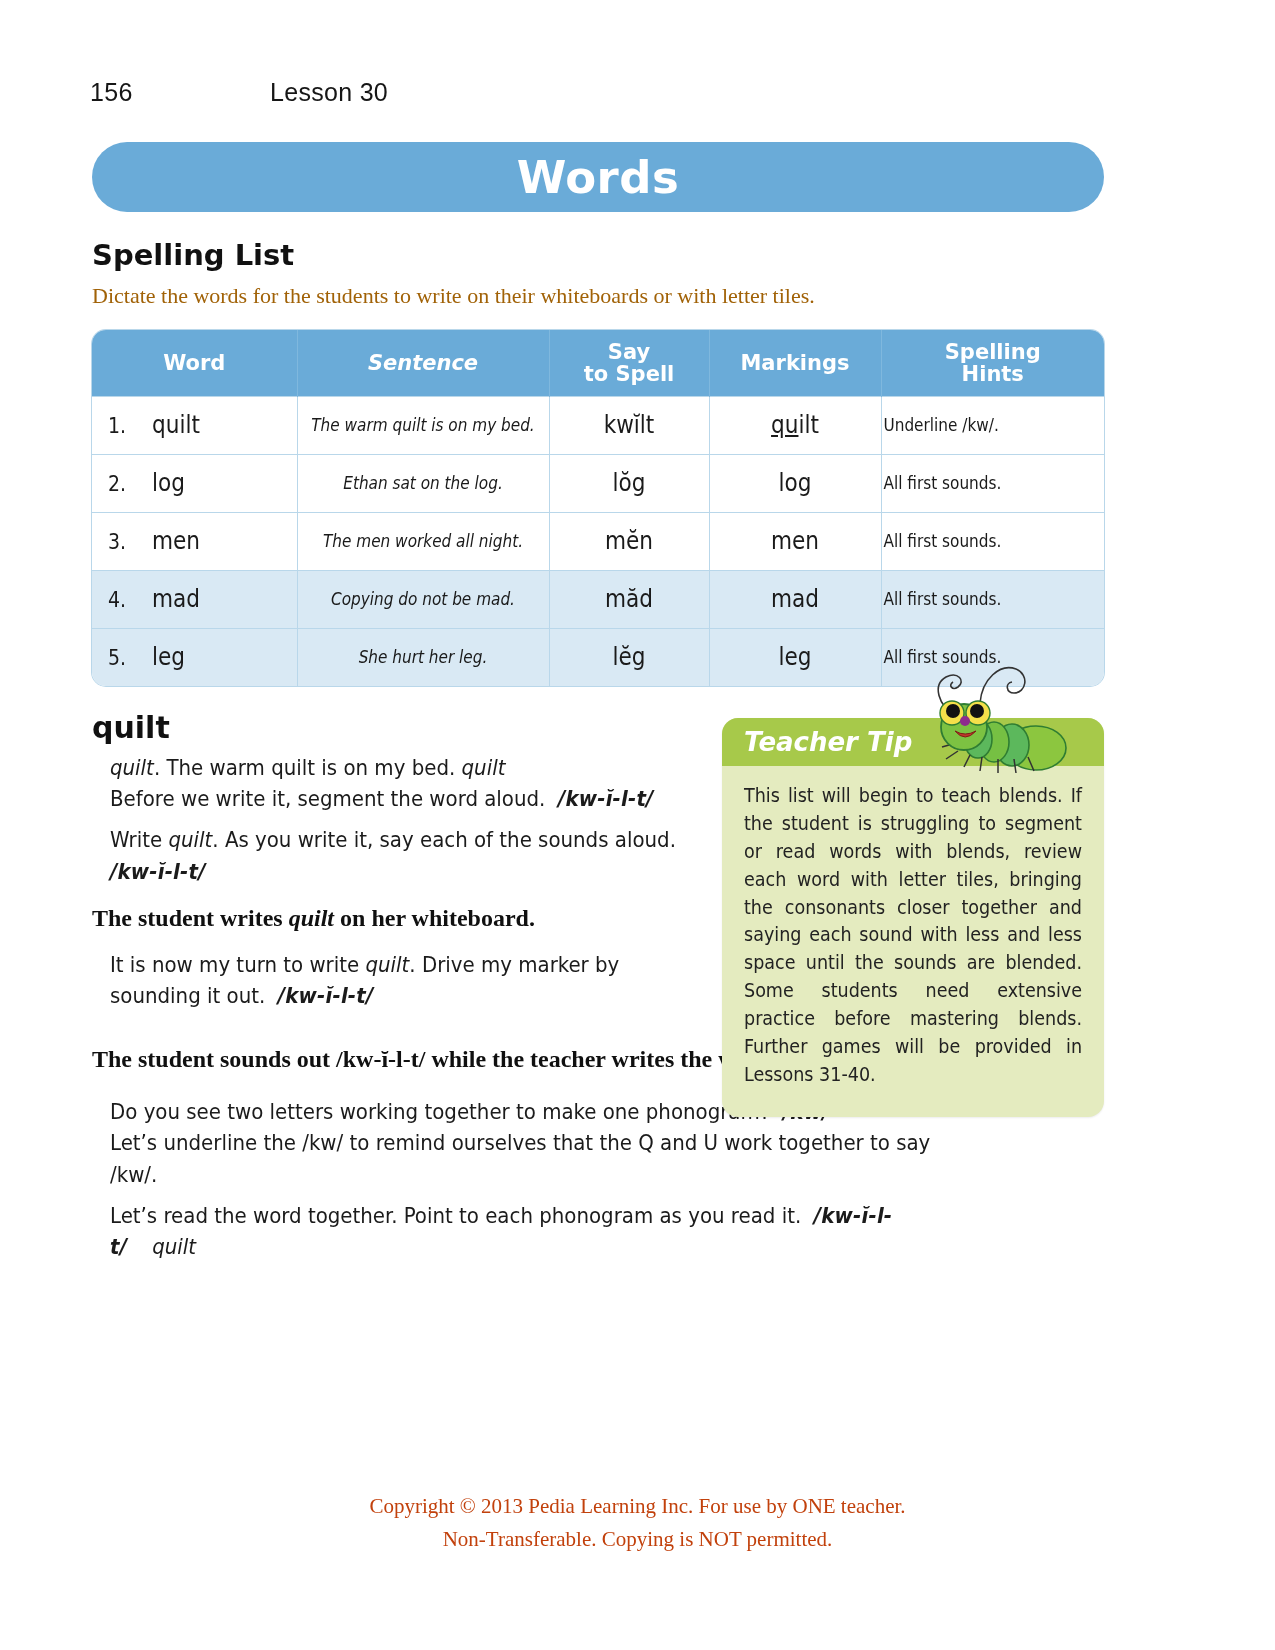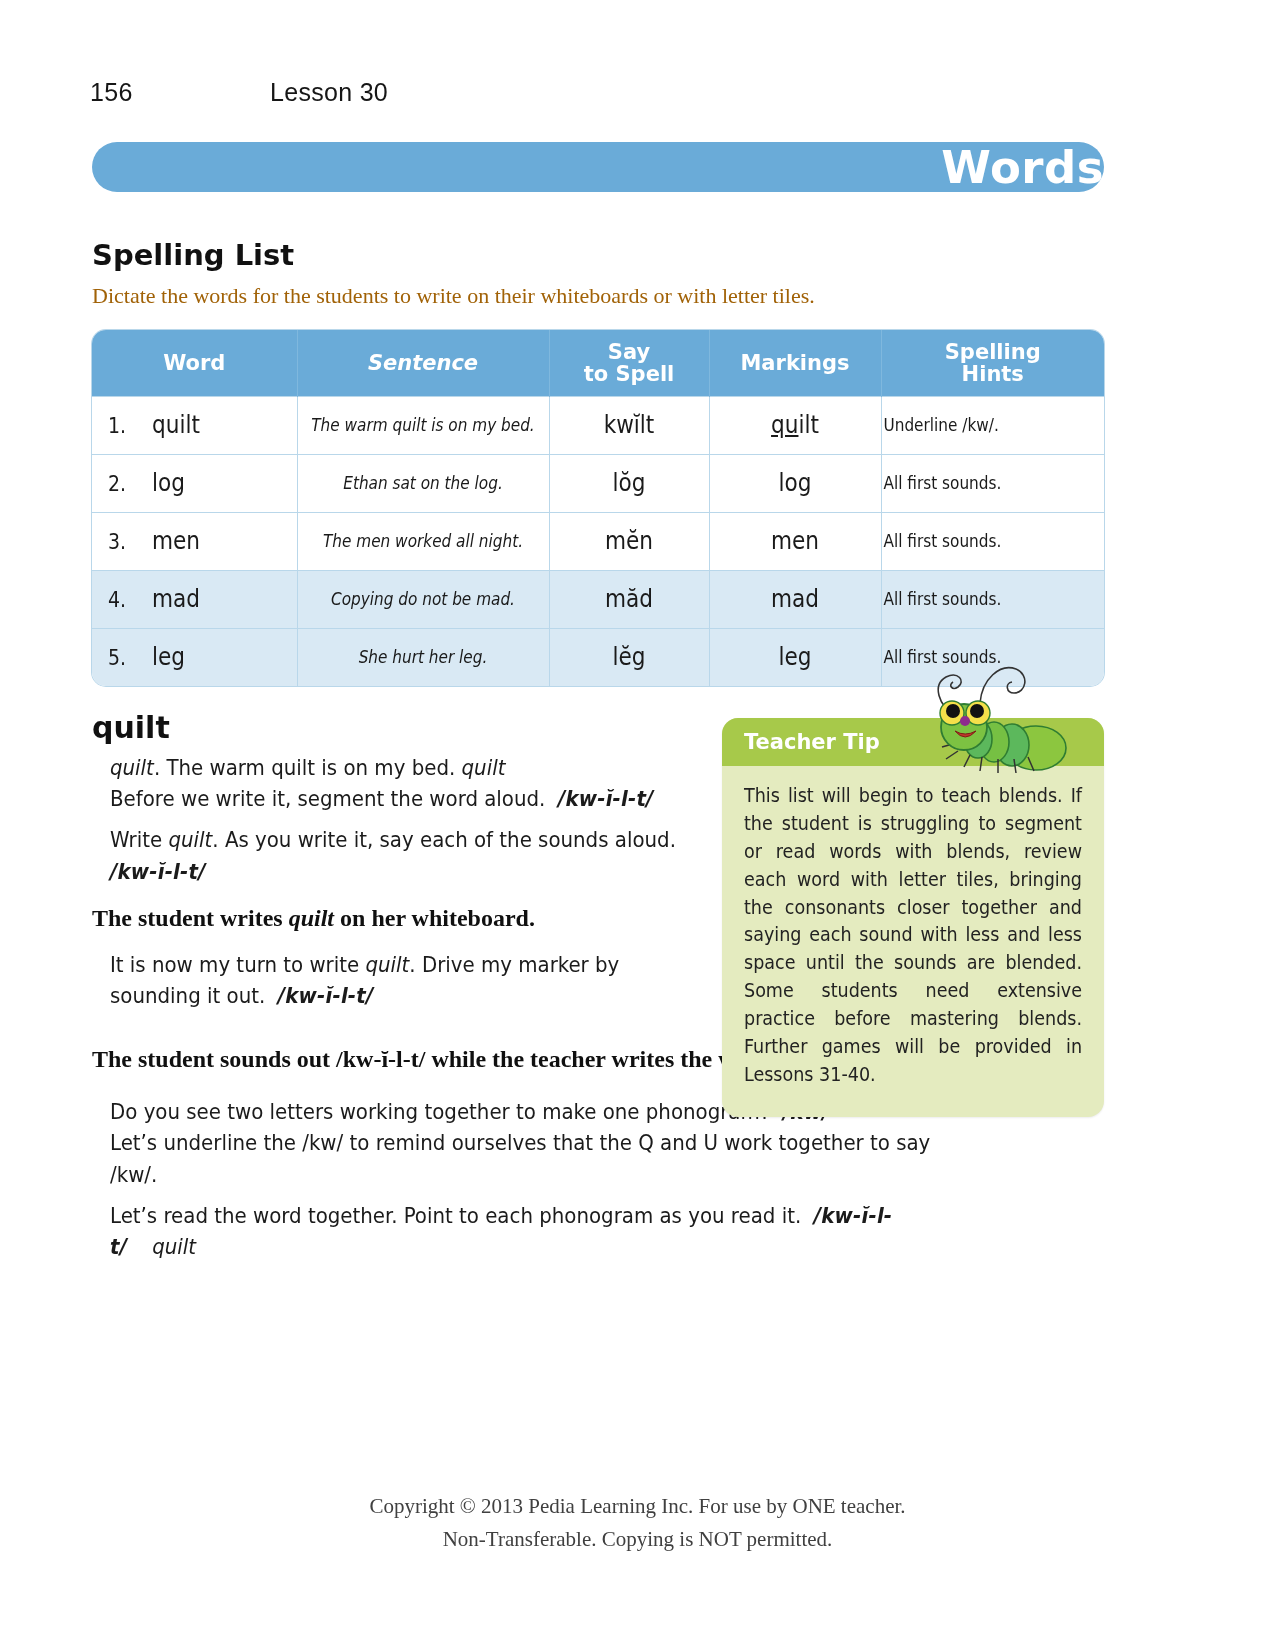--- a/index.html
+++ b/index.html
@@ -26,26 +26,26 @@
     letter-spacing: .3px;
     color: #161616;
   }
   .topline .pageno { width: 180px; }
   .topline .lesson { }
 
   
   .banner {
     position: absolute;
     top: 142px; left: 92px;
-    width: 1012px; height: 50px;
+    width: 1012px; height: 70px;
     background: #6aabd8;
     border-radius: 36px;
     display: flex;
     align-items: center;
-    justify-content: flex-end;
+    justify-content: center;
   }
   .banner-title {
     color: #ffffff;
     font-size: 45px;
     font-weight: bold;
     letter-spacing: .5px;
     font-family: "DejaVu Sans", sans-serif;
   }
 
   
@@ -161,21 +161,22 @@
     background: #a7c94a;
     height: 48px;
     display: flex;
     align-items: center;
     padding-left: 22px;
   }
   .tip-head span {
     color: #ffffff;
     font-family: "DejaVu Sans", sans-serif;
     font-weight: bold;
-    font-size: 21px;
+    font-size: 26px;
+    font-style: italic;
   }
   .tip-body {
     padding: 16px 22px 28px 22px;
     font-size: 19.5px;
     line-height: 1.43;
     text-align: justify;
     color: #222;
     font-family: "DejaVu Sans Condensed", "DejaVu Sans", sans-serif;
   }
 
@@ -183,21 +184,21 @@
 
   
   .footer {
     position: absolute;
     left: 0; right: 0;
     top: 1490px;
     text-align: center;
     font-family: "Liberation Serif", serif;
     font-size: 21px;
     line-height: 1.55;
-    color: #404040;
+    color: #c2410c;
   }
 </style>
 </head>
 <body>
 
 <div class="page">
 
   <div class="topline">
     <span class="pageno">156</span>
     <span class="lesson">Lesson 30</span>

